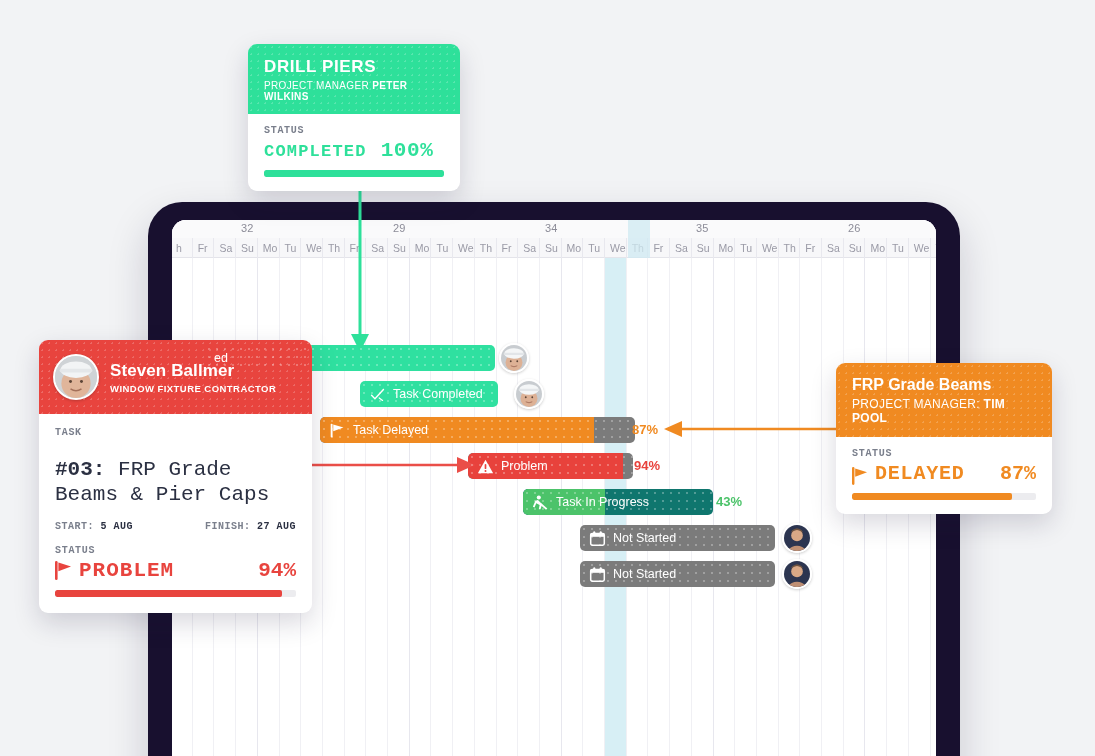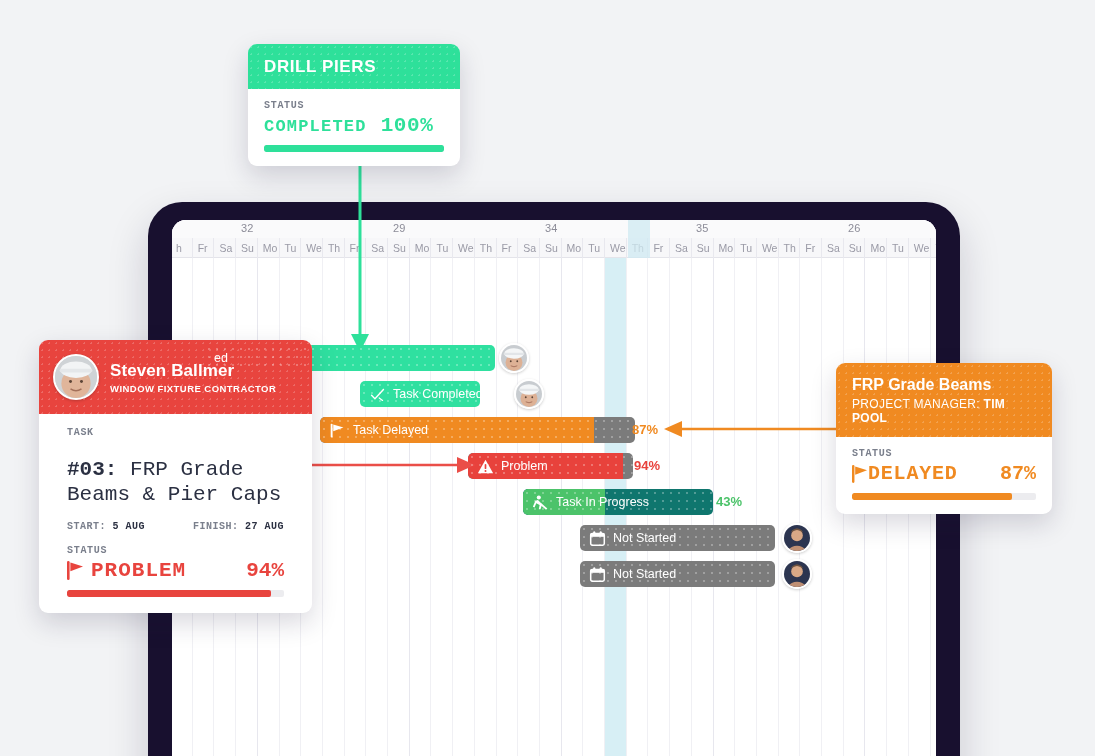--- a/index.html
+++ b/index.html
@@ -186,21 +186,21 @@
             </div>
             <div class="avatar" style="left: 327px; top: 123px; width: 30px; height: 30px;"><svg width="100%" height="100%" viewBox="0 0 40 40">
                 <rect width="40" height="40" fill="#c8ccd0"></rect>
                 <circle cx="20" cy="27" r="13" fill="#ddb195"></circle>
                 <ellipse cx="20" cy="13" rx="15" ry="8" fill="#f4f6f7"></ellipse>
                 <rect x="4" y="12" width="32" height="3.5" rx="1.8" fill="#e2e5e8"></rect>
                 <circle cx="15" cy="25" r="1.4" fill="#5c4436"></circle>
                 <circle cx="25" cy="25" r="1.4" fill="#5c4436"></circle>
                 <path d="M15 32 Q20 35 25 32" stroke="#a3705a" stroke-width="1.4" fill="none"></path>
               </svg></div>
-            <div class="bar" style="left: 188px; top: 161px; width: 120px; background: rgb(47, 224, 160);">
+            <div class="bar" style="left: 188px; top: 161px; width: 138px; background: rgb(47, 224, 160);">
               <span style="position: absolute; inset: 0px; z-index: 2; background-image: radial-gradient(rgba(255, 255, 255, 0.28) 1px, transparent 1px); background-size: 8px 8px;"></span>
               <span class="lbl">
                 <span style="width: 17px; height: 17px; display: block; flex: 0 0 auto;">
                   <svg class="ico" viewBox="0 0 20 20">
                     <path d="M3 11 L7 15 L17 4" stroke="#fff" stroke-width="1.7" fill="none" stroke-linecap="round"></path>
                     <path d="M12 14 L16 17" stroke="#fff" stroke-width="1.4" fill="none" stroke-linecap="round"></path>
                   </svg>
                 </span>
                 <span>Task Completed</span>
               </span>
@@ -314,20 +314,24 @@
   </svg>
 
   <svg class="conn" style="left:664px;top:419px;" width="190" height="20" viewBox="0 0 190 20">
     <line x1="190" y1="10" x2="16" y2="10" stroke="#f08a21" stroke-width="2.4"></line>
     <polygon points="0,10 18,2 18,18" fill="#f08a21"></polygon>
   </svg>
 
   <div class="card" style="left:248px;top:44px;width:212px;">
     <div class="card-hd" style="background:#2ee09a;">
       <div style="position:relative;z-index:2;font-size:17px;font-weight:700;color:#fff;letter-spacing:.6px;">DRILL PIERS</div>
+      <div style="position:relative;z-index:2;margin-top:3px;font-size:10px;color:#fff;letter-spacing:.35px;">
+        <span>PROJECT MANAGER</span>
+        <b>PETER WILKINS</b>
+      </div>
     </div>
     <div class="card-bd">
       <div class="lbl-cap">STATUS</div>
       <div style="display:flex;align-items:baseline;gap:14px;margin-top:3px;">
         <div style="font-size:17px;font-weight:700;color:#2ee09a;letter-spacing:1.2px;">COMPLETED</div>
         <div style="font-size:21px;font-weight:700;color:#2ee09a;letter-spacing:.6px;">100%</div>
       </div>
       <div class="progress">
         <i id="pgTop" style="background: rgb(46, 224, 154); width: 100%;"></i>
       </div>
@@ -345,21 +349,21 @@
           <circle cx="17" cy="28" r="1.6" fill="#5c4436"></circle>
           <circle cx="29" cy="28" r="1.6" fill="#5c4436"></circle>
           <path d="M17 36 Q23 40 29 36" stroke="#a3705a" stroke-width="1.6" fill="none"></path>
         </svg>
       </div>
       <div style="position:relative;z-index:2;">
         <div style="font-size:17px;font-weight:700;color:#fff;letter-spacing:.1px;">Steven Ballmer</div>
         <div style="font-size:9.5px;font-weight:700;color:#fff;letter-spacing:.45px;margin-top:2px;">WINDOW FIXTURE CONTRACTOR</div>
       </div>
     </div>
-    <div class="card-bd" style="padding:13px 28px 16px;">
+    <div class="card-bd" style="padding:13px 16px 16px;">
       <div class="lbl-cap">TASK</div>
       <div style="margin-top:20px;font-size:21px;color:#2b3042;line-height:1.18;">
         <b>#03:</b>
         <span>FRP Grade Beams &amp; Pier Caps</span>
       </div>
       <div style="display:flex;justify-content:space-between;margin-top:13px;font-size:10px;letter-spacing:.5px;color:#7a7f8c;font-weight:700;">
         <div>
           <span>START:</span>
           <b style="color:#2b3042;">5 AUG</b>
         </div>
@@ -389,21 +393,21 @@
     <div class="card-hd" style="background:#f08a21;">
       <div style="position:relative;z-index:2;font-size:16px;font-weight:700;color:#fff;">FRP Grade Beams</div>
       <div style="position:relative;z-index:2;margin-top:3px;font-size:12px;color:#fff;letter-spacing:.3px;">
         <span>PROJECT MANAGER:</span>
         <b>TIM POOL</b>
       </div>
     </div>
     <div class="card-bd">
       <div class="lbl-cap">STATUS</div>
       <div style="display:flex;align-items:center;justify-content:space-between;margin-top:3px;">
-        <div style="display:flex;align-items:center;gap:0;">
+        <div style="display:flex;align-items:flex-end;gap:7px;">
           <svg width="16" height="18" viewBox="0 0 17 19">
             <rect x="0" y="0" width="2.6" height="19" rx="1.2" fill="#f08a21"></rect>
             <path d="M3.4 1.5 L16 5.6 L3.4 10.2 Z" fill="#f08a21"></path>
           </svg>
           <span style="font-size:20px;font-weight:700;color:#f08a21;letter-spacing:.8px;">DELAYED</span>
         </div>
         <span style="font-size:20px;font-weight:700;color:#f08a21;">87%</span>
       </div>
       <div class="progress">
         <i id="pgRight" style="background: rgb(240, 138, 33); width: 87%;"></i>

